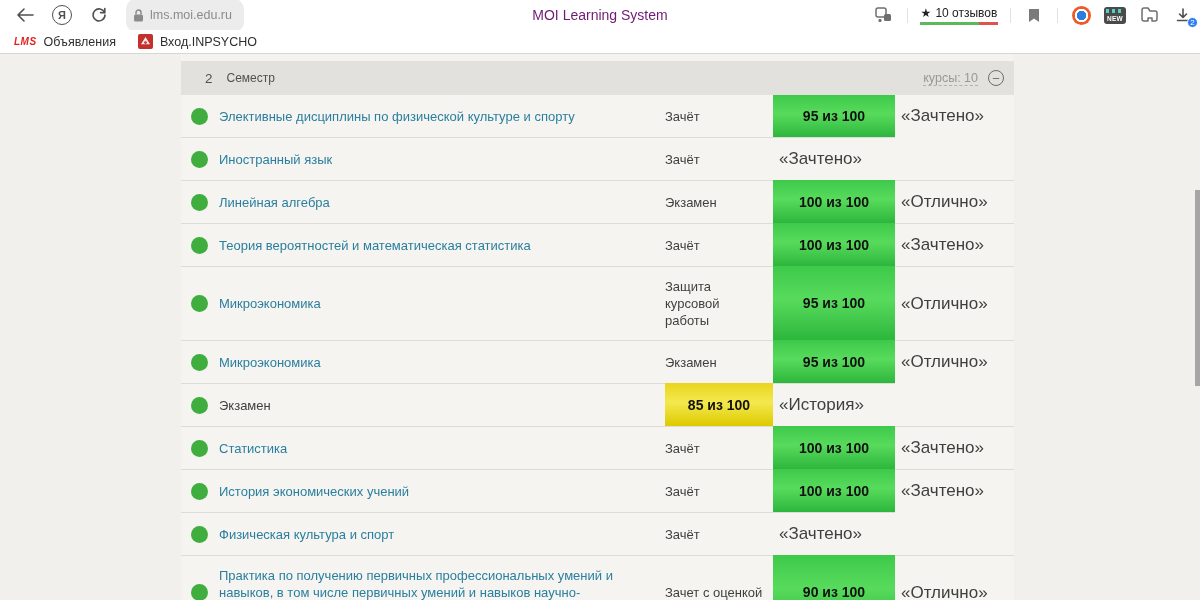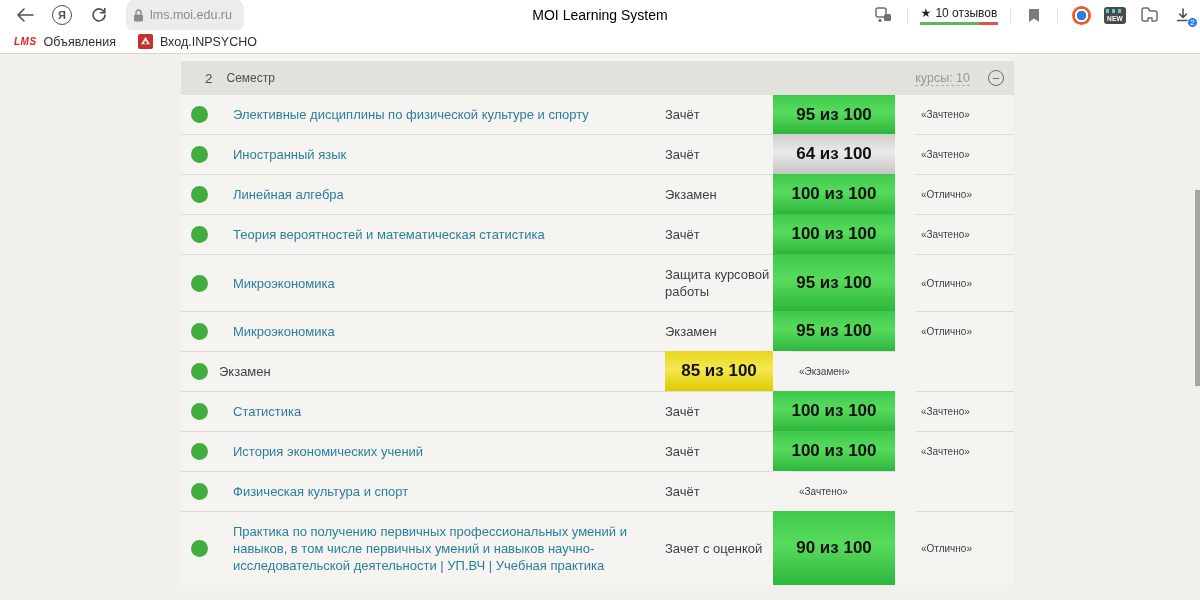--- a/index.html
+++ b/index.html
@@ -9,21 +9,21 @@
   
   .chrome { position:absolute; top:0; left:0; width:1200px; height:30px; background:#fff; }
   .chrome-left { position:absolute; left:14px; top:0; height:30px; display:flex; align-items:center; gap:16px; }
   .nav-btn { width:22px; height:22px; display:flex; align-items:center; justify-content:center; color:#4f4f4f; cursor:pointer; }
   .yandex-circle { width:20px; height:20px; border:1.6px solid #4f4f4f; border-radius:50%;
     display:flex; align-items:center; justify-content:center; font-size:11px; font-weight:bold; color:#4f4f4f; }
   .addr-pill { height:33px; background:#ececec; border-radius:10px; display:flex; align-items:center;
     padding:0 12px 0 7px; gap:6px; }
   .addr-text { font-size:12.5px; color:#8b8b8b; }
   .page-title { position:absolute; left:0; right:0; top:0; height:30px; display:flex; align-items:center;
-    justify-content:center; font-size:14px; color:#000000; pointer-events:none; }
+    justify-content:center; font-size:14px; color:#701a75; pointer-events:none; }
   .chrome-right { position:absolute; right:6px; top:0; height:30px; display:flex; align-items:center; gap:12px; }
   .vdiv { width:1px; height:15px; background:#e2e2e2; }
   .reviews { display:flex; flex-direction:column; align-items:center; cursor:pointer; }
   .reviews-row { display:flex; align-items:center; gap:4px; font-size:12px; color:#222; }
   .reviews-bar { width:78px; height:3px; margin-top:2px; display:flex; }
   .toolbar-icon { width:22px; height:22px; display:flex; align-items:center; justify-content:center; cursor:pointer; position:relative; }
   .ext-circle { width:19px; height:19px; border-radius:50%;
     background:radial-gradient(circle at 50% 50%, #2b7de0 0 34%, #fff 36% 48%, #f05a28 52% 72%, #a43bd6 74% 100%); }
   .new-icon { width:22px; height:17px; background:#4a4a4a; border-radius:3px; position:relative; display:flex; align-items:flex-end; justify-content:center; }
   .new-icon::before { content:""; position:absolute; top:2px; left:2px; right:2px; height:4px;
@@ -41,37 +41,37 @@
   .inpsycho-logo { width:15px; height:15px; background:#c4302b; border-radius:2px; display:flex; align-items:center; justify-content:center; }
   .chrome-divider { position:absolute; top:53px; left:0; width:1200px; height:1px; background:#d7d6d4; }
 
   
   .page { position:absolute; top:54px; left:0; width:1200px; height:546px; background:#f1f0ec; }
   .content { position:absolute; left:181px; top:0; width:833px; }
   .row-sliver { height:7px; background:#f4f3ef; }
   .sem-header { height:34px; background:#e2e1dd; display:flex; align-items:center; padding:0 10px 0 24px; }
   .sem-num { font-size:13.5px; color:#52514d; margin-right:14px; }
   .sem-word { font-size:12px; color:#52514d; }
-  .sem-right { margin-left:auto; display:flex; align-items:center; gap:18px; }
+  .sem-right { margin-left:auto; display:flex; align-items:center; gap:10px; }
   .courses-link { font-size:12.5px; color:#9a9894; border-bottom:1px dashed #b3b1ac; cursor:pointer; }
   .toggle-circle { width:16px; height:16px; border:1.4px solid #6e6d69; border-radius:50%; color:#6e6d69;
     display:flex; align-items:center; justify-content:center; font-size:13px; line-height:1; cursor:pointer; }
 
   .grid-row { display:grid; grid-template-columns:38px 446px 108px 122px 119px; min-height:38px; background:#f5f4f0; }
   .cell { display:flex; align-items:center; padding:11px 0; }
   .grid-row + .grid-row .cell.bordered { border-top:1px solid #dedcd8; }
   .dot-cell { justify-content:flex-start; padding-left:10px; }
   .dot { width:17px; height:17px; border-radius:50%; background:#3fae3f; }
-  .course-cell a { font-size:13px; color:#2a7f9f; text-decoration:none; line-height:17px; display:block; padding-right:22px; cursor:pointer;margin-left:14px; }
-  .type-cell { font-size:13px; color:#3f3f3f; line-height:17px; }
-  .score-cell { padding:2px; align-items:center; justify-content:center; font-size:17px; font-weight:600; color:#111; }
+  .course-cell a { font-size:13px; color:#2a7f9f; text-decoration:none; line-height:17px; display:block; padding-right:22px; cursor:pointer; }
+  .type-cell { font-size:13px; color:#3f3f3f; line-height:17px; padding-right:8px; }
+  .score-cell { padding:2px; align-items:center; justify-content:center; font-size:14px; font-weight:600; color:#111; }
   .score-green  { background:linear-gradient(180deg,#3ec94b 0%,#58db5c 45%,#2db63d 100%); }
   .score-gray   { background:linear-gradient(180deg,#cfcecc 0%,#ebeae8 45%,#c6c5c3 100%); }
   .score-yellow { background:linear-gradient(180deg,#e9d51d 0%,#f4e84e 45%,#ddca00 100%); }
-  .grade-cell { font-size:10px; color:#3f3f3f; padding-left:6px;margin-left:20px; }
+  .grade-cell { font-size:17px; color:#3f3f3f; padding-left:6px; }
 
   
   .scrollbar-thumb { position:absolute; right:0; top:136px; width:5px; height:196px; background:#a6a6a6; cursor:pointer; }
 </style>
 </head>
 <body>
 
 <div class="chrome">
   <div class="chrome-left">
     <div class="nav-btn">
@@ -190,21 +190,20 @@
   </div>
 
   <div class="grid-row">
     <div class="cell bordered dot-cell">
       <span class="dot"></span>
     </div>
     <div class="cell bordered course-cell">
       <a>Иностранный язык</a>
     </div>
     <div class="cell bordered type-cell">Зачёт</div>
-    <div class="cell score-cell score-gray">64 из 100</div>
     <div class="cell bordered grade-cell">«Зачтено»</div>
   </div>
 
   <div class="grid-row">
     <div class="cell bordered dot-cell">
       <span class="dot"></span>
     </div>
     <div class="cell bordered course-cell">
       <a>Линейная алгебра</a>
     </div>
@@ -248,21 +247,21 @@
     <div class="cell score-cell score-green">95 из 100</div>
     <div class="cell bordered grade-cell">«Отлично»</div>
   </div>
 
   <div class="grid-row">
     <div class="cell bordered dot-cell">
       <span class="dot"></span>
     </div>
     <div class="cell bordered type-cell">Экзамен</div>
     <div class="cell score-cell score-yellow">85 из 100</div>
-    <div class="cell bordered grade-cell">«Экзамен»</div>
+    <div class="cell bordered grade-cell">«История»</div>
   </div>
 
   <div class="grid-row">
     <div class="cell bordered dot-cell">
       <span class="dot"></span>
     </div>
     <div class="cell bordered course-cell">
       <a>Статистика</a>
     </div>
     <div class="cell bordered type-cell">Зачёт</div>

